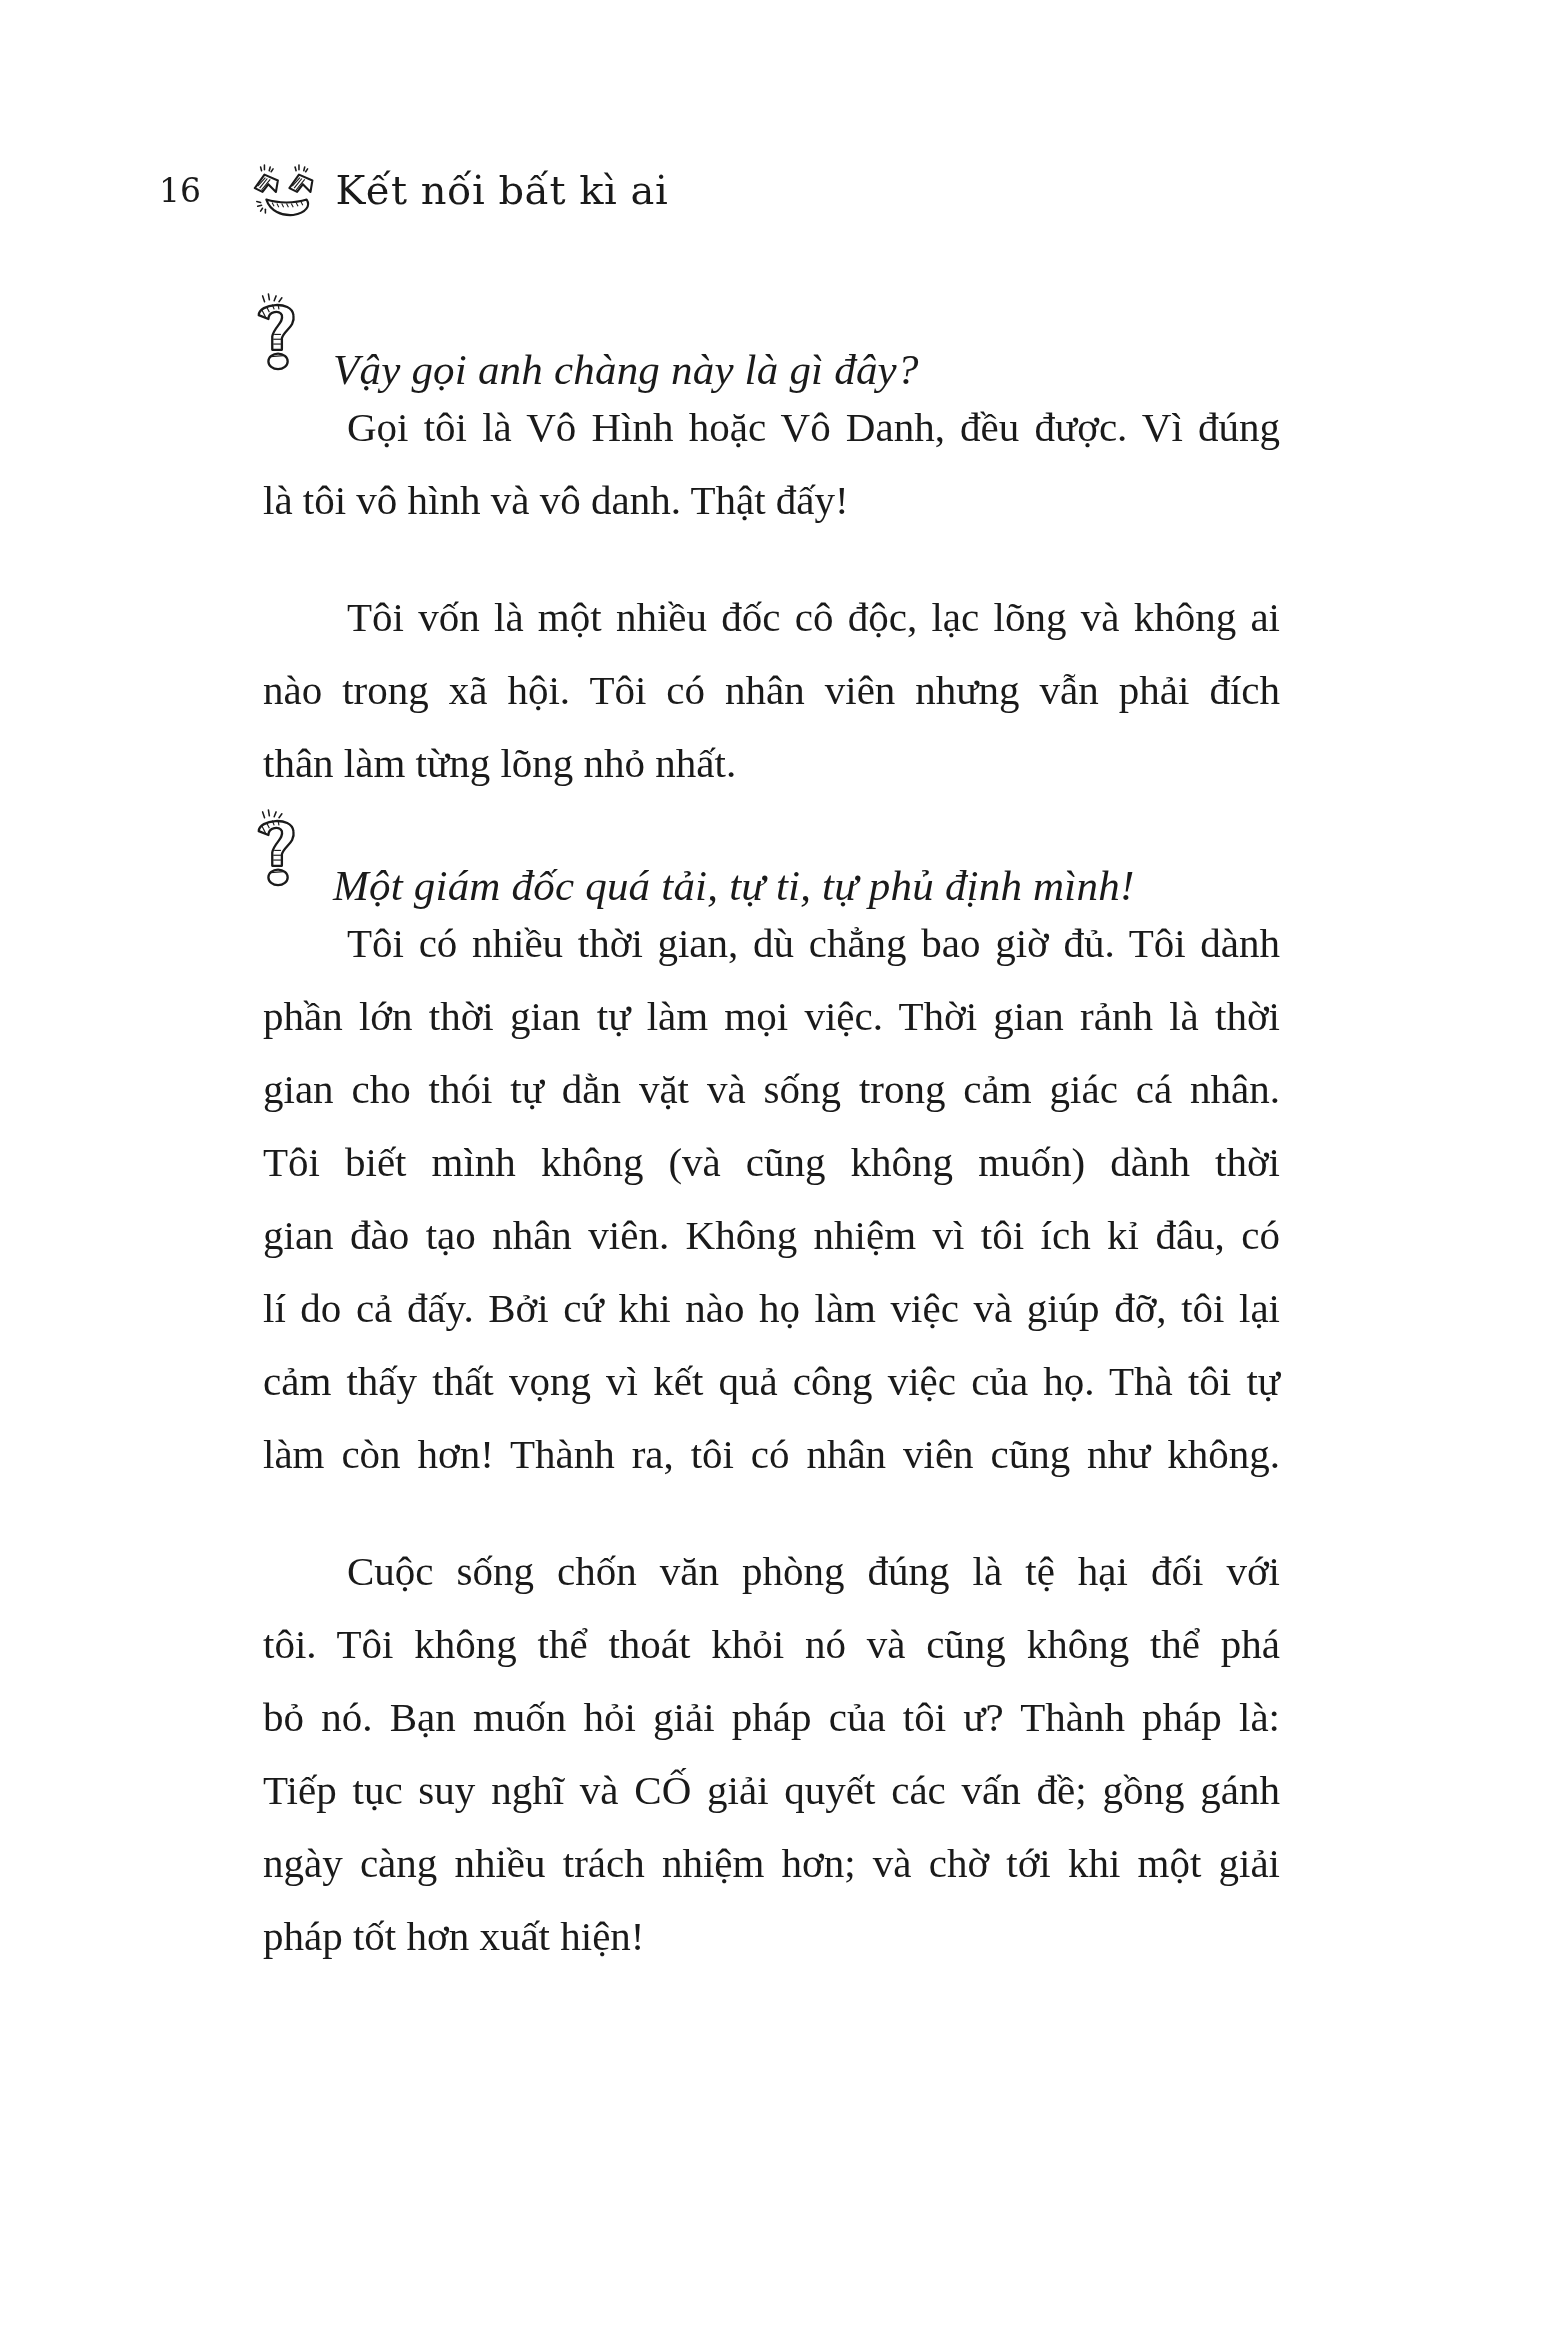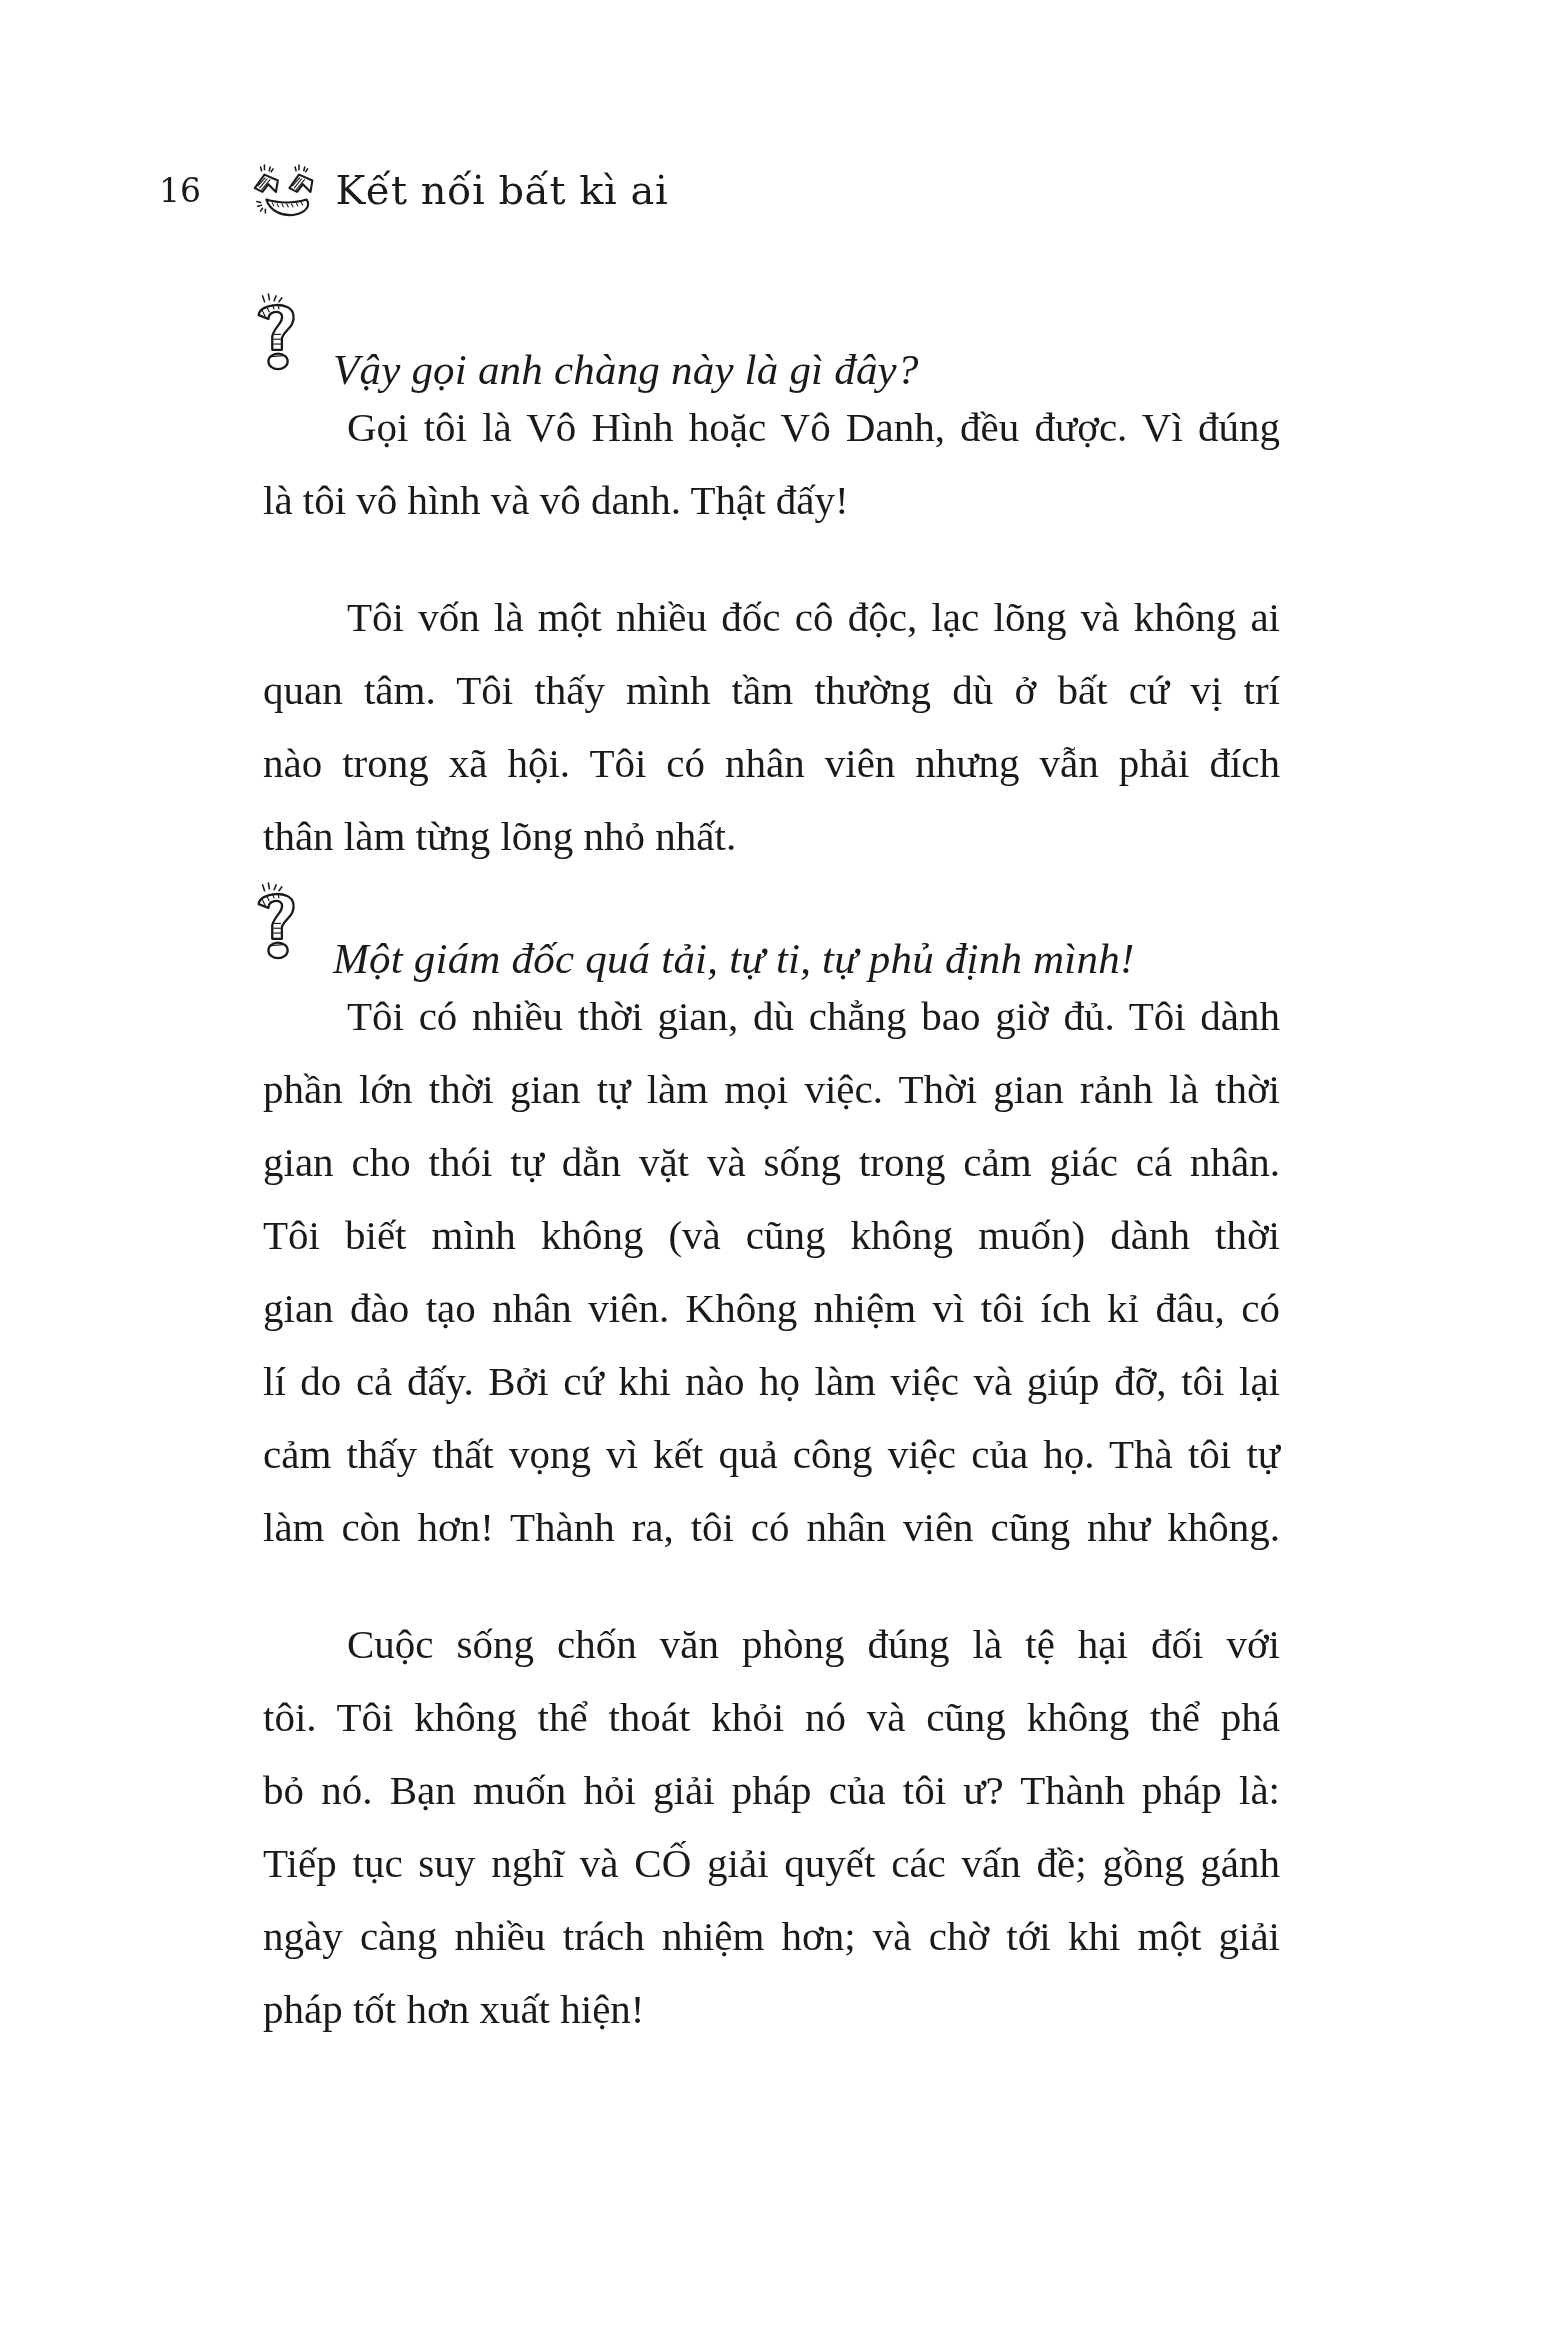--- a/index.html
+++ b/index.html
@@ -167,21 +167,20 @@
     <span class="qtext">Vậy gọi anh chàng này là gì đây?</span>
   </div>
 
   <p class="para" style="margin-bottom: 44px;">
     <span class="line indent">Gọi tôi là Vô Hình hoặc Vô Danh, đều được. Vì đúng</span>
     <span class="line last">là tôi vô hình và vô danh. Thật đấy!</span>
   </p>
 
   <p class="para" style="margin-bottom: 3.8px;">
     <span class="line indent">Tôi vốn là một nhiều đốc cô độc, lạc lõng và không ai</span>
-    <span class="line">quan tâm. Tôi thấy mình tầm thường dù ở bất cứ vị trí</span>
     <span class="line">nào trong xã hội. Tôi có nhân viên nhưng vẫn phải đích</span>
     <span class="line last">thân làm từng lõng nhỏ nhất.</span>
   </p>
 
   <div class="question" style="margin-bottom: 3.8px;">
     <svg class="qicon" viewBox="0 0 54 84">
       <g stroke="#1a1a1a" stroke-width="1.6" stroke-linecap="round" fill="none">
         <line x1="10" y1="4" x2="12" y2="10"></line>
         <line x1="16" y1="2" x2="17" y2="8"></line>
         <line x1="24" y1="4" x2="22" y2="9"></line>

